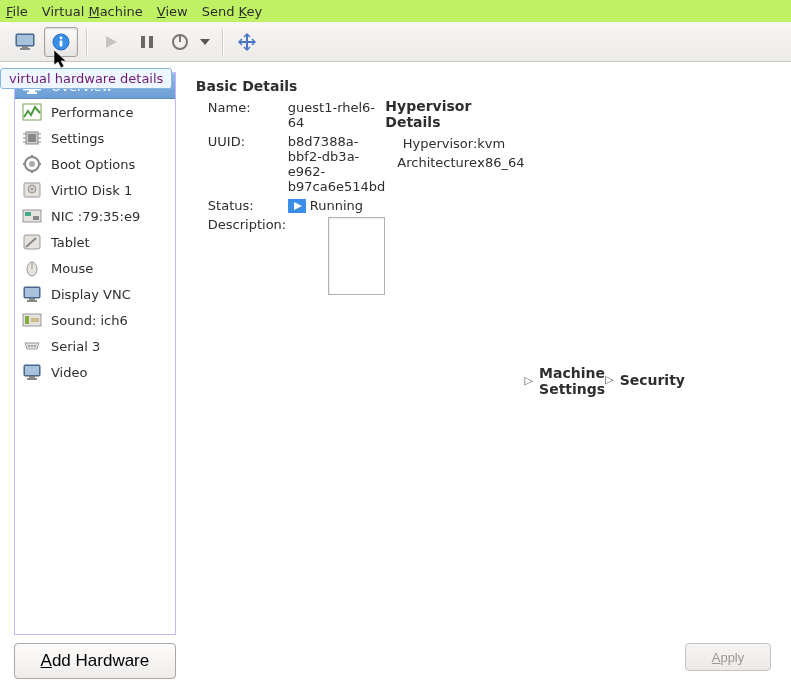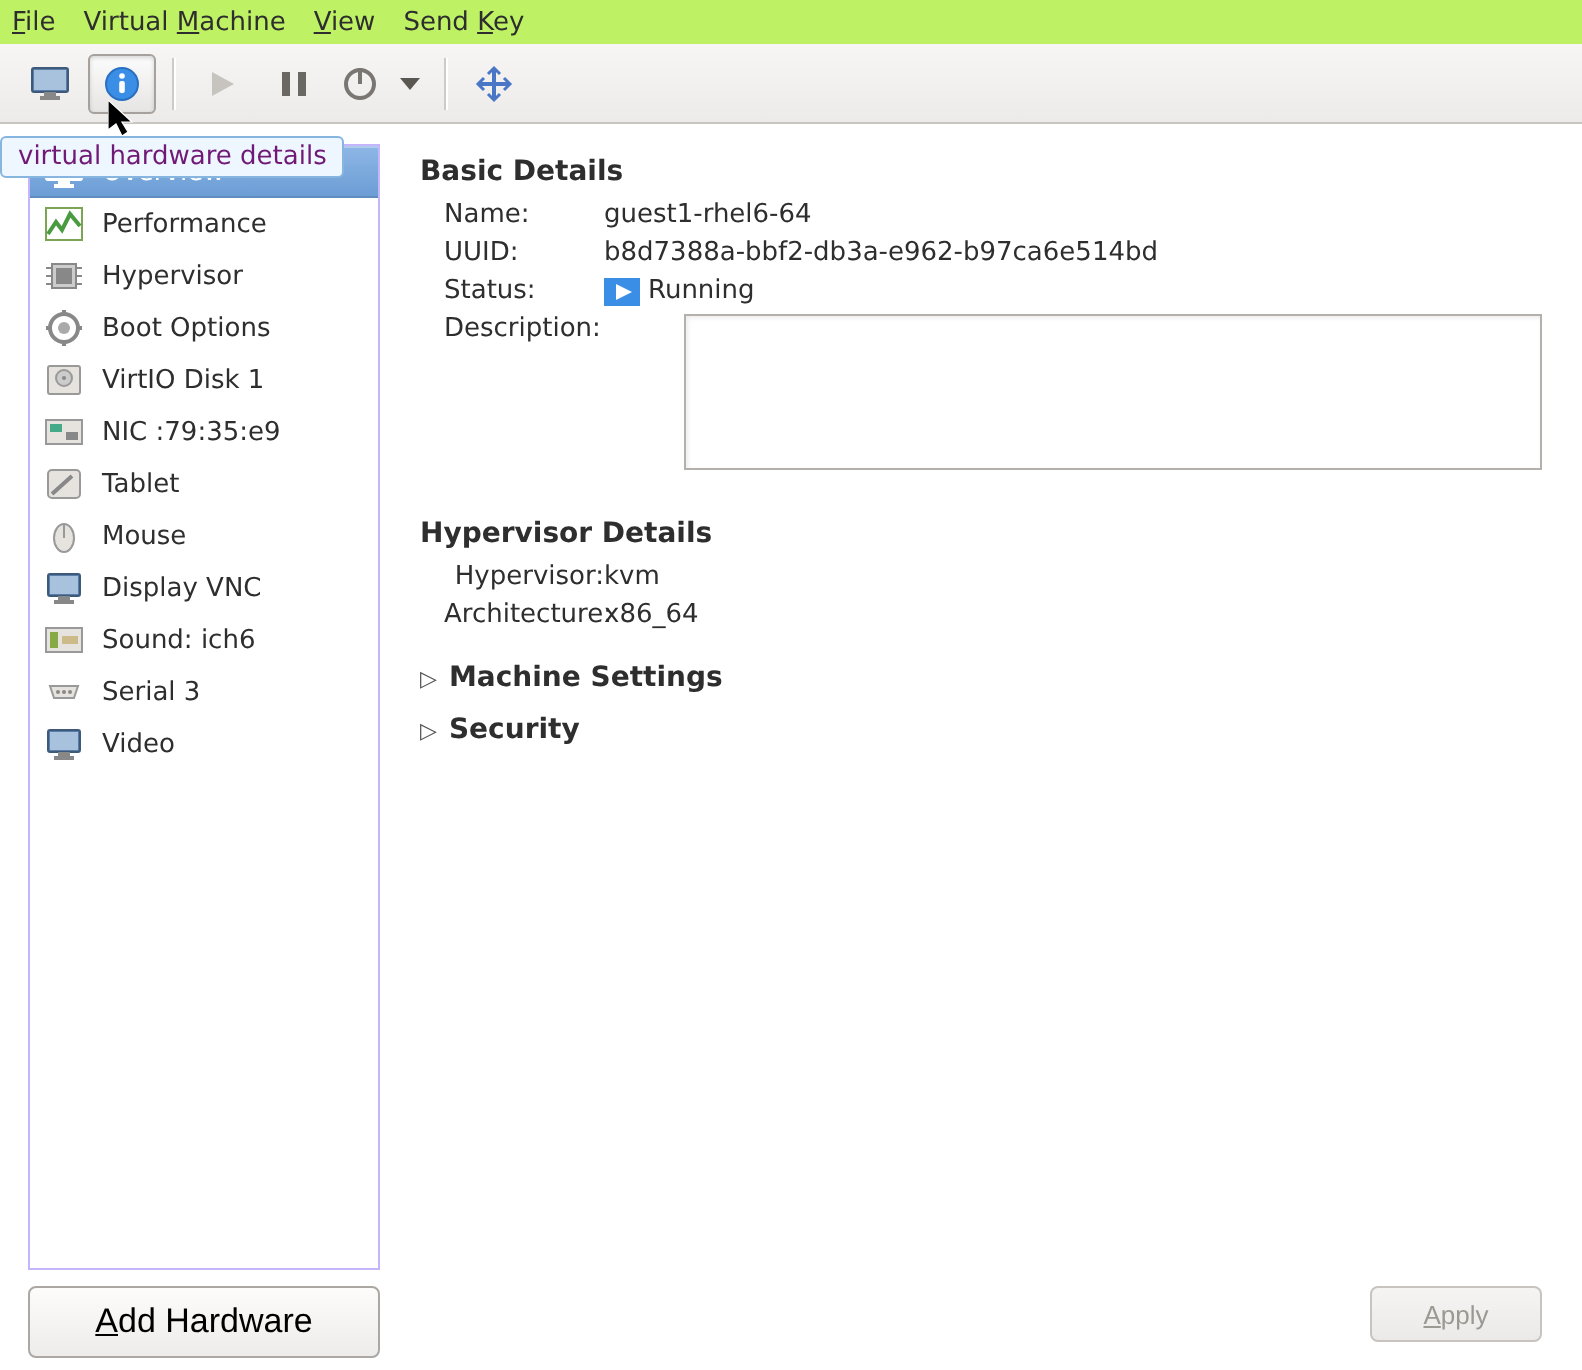--- a/index.html
+++ b/index.html
@@ -112,21 +112,21 @@
     border: 1px solid #aba7a3;
     border-radius: 4px;
     background: linear-gradient(#fdfcfb,#eeeceb);
     font-size: 17px;
     cursor: default;
   }
   .content {
     flex: 1;
     padding: 16px 20px 14px 14px;
     display: flex;
-    flex-direction: column;
+    flex-direction: row;
     position: relative;
   }
   .section-title { font-weight: bold; margin-bottom: 6px; font-size: 14px;}
   .kv-row { display:flex; align-items:flex-start; margin-bottom:4px;}
   .kv-key { width: 92px; text-align:left; padding-left: 12px;}
   .kv-val { flex:1; }
   .desc-box {
     border: 1px solid #b4b0ac;
     background:#fff;
     width: 100%;
@@ -248,21 +248,21 @@
               <g stroke="#888">
                 <line x1="4" y1="5" x2="1" y2="5"></line>
                 <line x1="4" y1="9" x2="1" y2="9"></line>
                 <line x1="4" y1="13" x2="1" y2="13"></line>
                 <line x1="16" y1="5" x2="19" y2="5"></line>
                 <line x1="16" y1="9" x2="19" y2="9"></line>
                 <line x1="16" y1="13" x2="19" y2="13"></line>
               </g>
             </svg>
           </span>
-        <span>Hypervisor</span>
+        <span>Settings</span>
       </div>
       <div class="sb-item">
         <span class="sb-icon">
             <svg width="20" height="18">
               <circle cx="10" cy="9" r="7" fill="none" stroke="#888" stroke-width="2"></circle>
               <circle cx="10" cy="9" r="3" fill="#aaa"></circle>
               <g stroke="#888" stroke-width="2">
                 <line x1="10" y1="0" x2="10" y2="3"></line>
                 <line x1="10" y1="15" x2="10" y2="18"></line>
                 <line x1="1" y1="9" x2="4" y2="9"></line>

